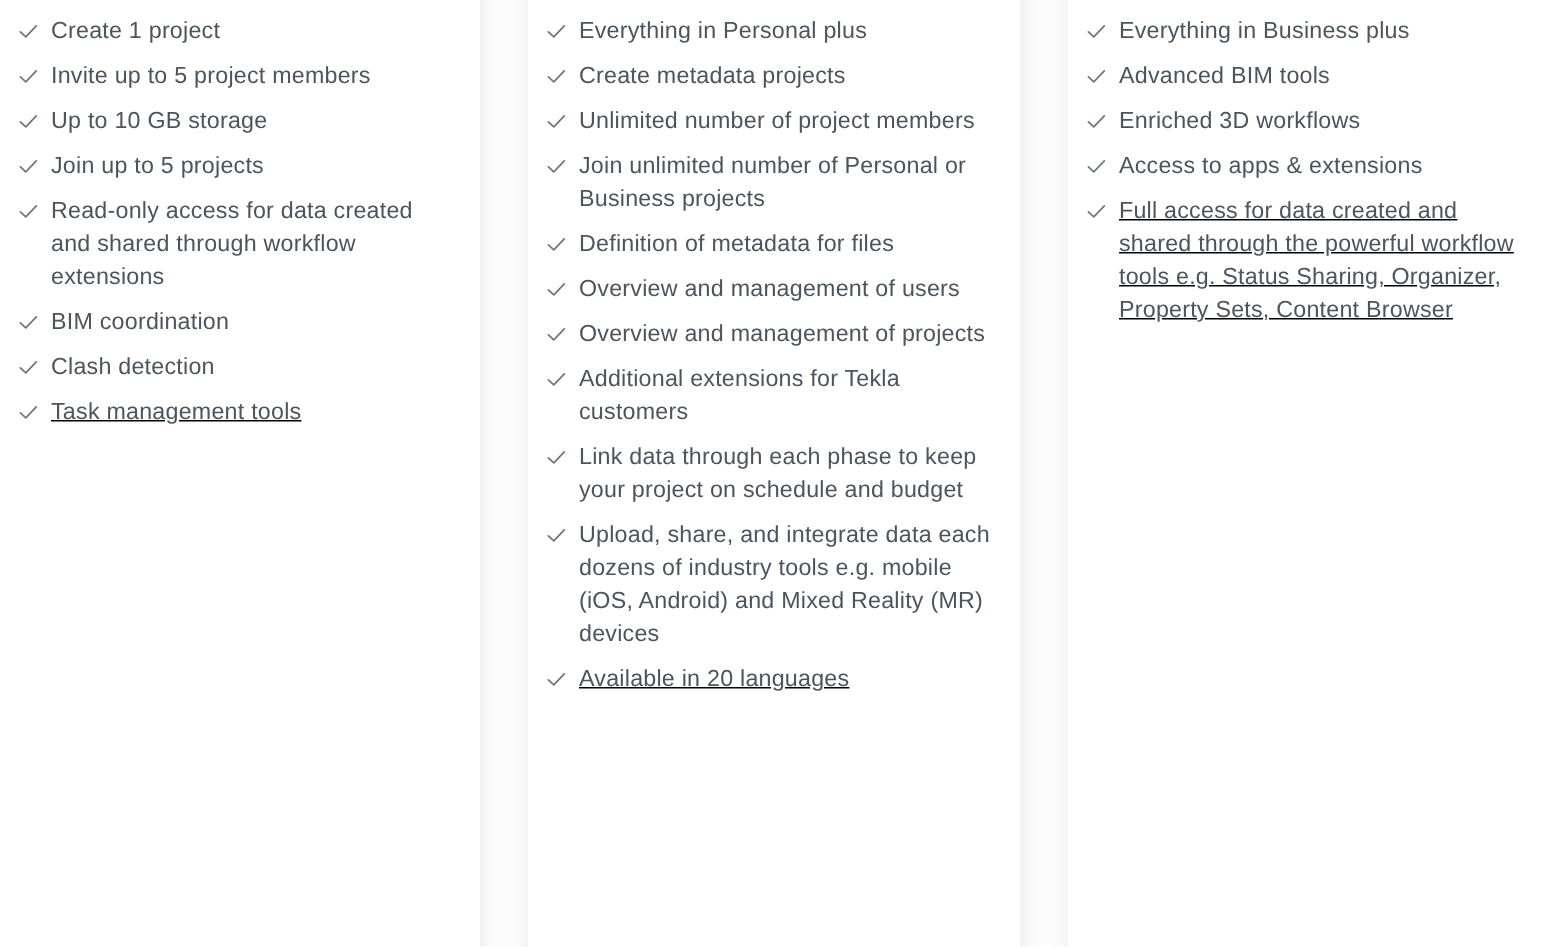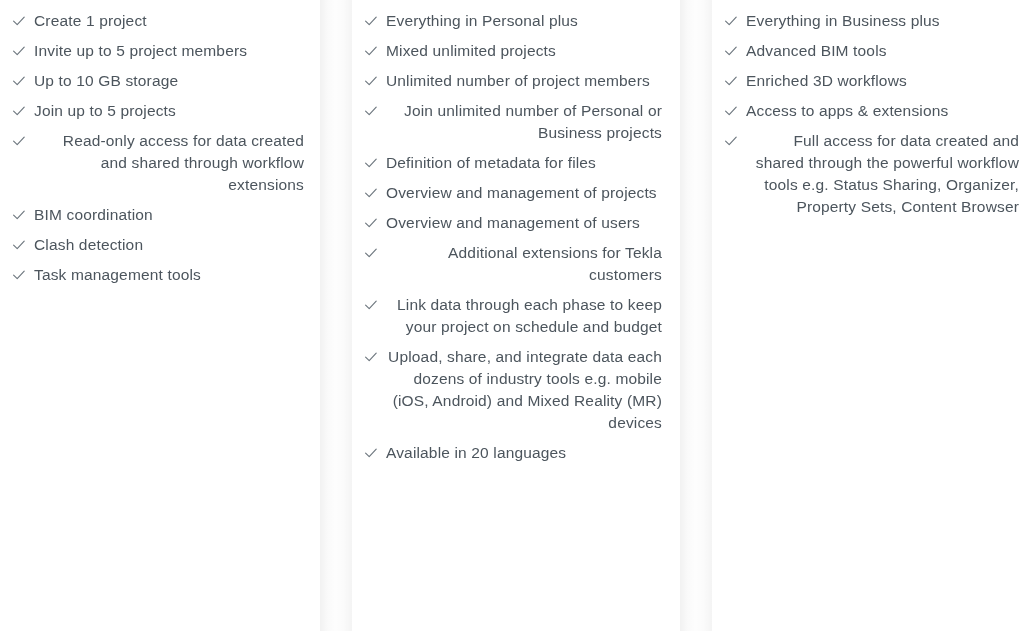--- a/index.html
+++ b/index.html
@@ -69,21 +69,21 @@
     margin: 0;
     padding: 0;
   }
 
   .feature-item {
     display: flex;
     align-items: flex-start;
     margin: 0 0 8px 0;
     line-height: 22px;
   }
-  .feature-item:last-child { margin-bottom: 0; }
+  .feature-item:last-child { margin-bottom: 0; text-decoration: underline; }
 
   .check-icon {
     flex: 0 0 auto;
     width: 14px;
     height: 22px;
     margin-right: 8px;
     display: block;
     position: relative;
     top: 0px;
   }
@@ -92,21 +92,20 @@
     width: 14px;
     height: 22px;
   }
 
   .feature-text {
     color: #4c555d;
     font-size: 15.5px;
     line-height: 22px;
     font-family: "Liberation Sans", sans-serif;
     letter-spacing: 0.01em;
-    text-align: right;
   }
 </style>
 </head>
 <body>
 
 <div class="plans-wrap">
 
   <div class="plan-column col-personal">
     <ul class="feature-list" id="list-personal">
         <li class="feature-item">
@@ -185,21 +184,21 @@
             </svg>
           </span>
           <span class="feature-text">Everything in Personal plus</span>
         </li>
         <li class="feature-item">
           <span class="check-icon">
             <svg viewBox="0 0 14 22" xmlns="http://www.w3.org/2000/svg" aria-hidden="true">
               <path d="M1.6 11.2 L5.2 14.6 L12.2 7.2" fill="none" stroke="#6d767e" stroke-width="1.15" stroke-linecap="round" stroke-linejoin="round"></path>
             </svg>
           </span>
-          <span class="feature-text">Mixed unlimited projects</span>
+          <span class="feature-text">Create metadata projects</span>
         </li>
         <li class="feature-item">
           <span class="check-icon">
             <svg viewBox="0 0 14 22" xmlns="http://www.w3.org/2000/svg" aria-hidden="true">
               <path d="M1.6 11.2 L5.2 14.6 L12.2 7.2" fill="none" stroke="#6d767e" stroke-width="1.15" stroke-linecap="round" stroke-linejoin="round"></path>
             </svg>
           </span>
           <span class="feature-text">Unlimited number of project members</span>
         </li>
         <li class="feature-item">
@@ -217,29 +216,29 @@
             </svg>
           </span>
           <span class="feature-text">Definition of metadata for files</span>
         </li>
         <li class="feature-item">
           <span class="check-icon">
             <svg viewBox="0 0 14 22" xmlns="http://www.w3.org/2000/svg" aria-hidden="true">
               <path d="M1.6 11.2 L5.2 14.6 L12.2 7.2" fill="none" stroke="#6d767e" stroke-width="1.15" stroke-linecap="round" stroke-linejoin="round"></path>
             </svg>
           </span>
+          <span class="feature-text">Overview and management of users</span>
+        </li>
+        <li class="feature-item">
+          <span class="check-icon">
+            <svg viewBox="0 0 14 22" xmlns="http://www.w3.org/2000/svg" aria-hidden="true">
+              <path d="M1.6 11.2 L5.2 14.6 L12.2 7.2" fill="none" stroke="#6d767e" stroke-width="1.15" stroke-linecap="round" stroke-linejoin="round"></path>
+            </svg>
+          </span>
           <span class="feature-text">Overview and management of projects</span>
-        </li>
-        <li class="feature-item">
-          <span class="check-icon">
-            <svg viewBox="0 0 14 22" xmlns="http://www.w3.org/2000/svg" aria-hidden="true">
-              <path d="M1.6 11.2 L5.2 14.6 L12.2 7.2" fill="none" stroke="#6d767e" stroke-width="1.15" stroke-linecap="round" stroke-linejoin="round"></path>
-            </svg>
-          </span>
-          <span class="feature-text">Overview and management of users</span>
         </li>
         <li class="feature-item">
           <span class="check-icon">
             <svg viewBox="0 0 14 22" xmlns="http://www.w3.org/2000/svg" aria-hidden="true">
               <path d="M1.6 11.2 L5.2 14.6 L12.2 7.2" fill="none" stroke="#6d767e" stroke-width="1.15" stroke-linecap="round" stroke-linejoin="round"></path>
             </svg>
           </span>
           <span class="feature-text">Additional extensions for Tekla customers</span>
         </li>
         <li class="feature-item">

